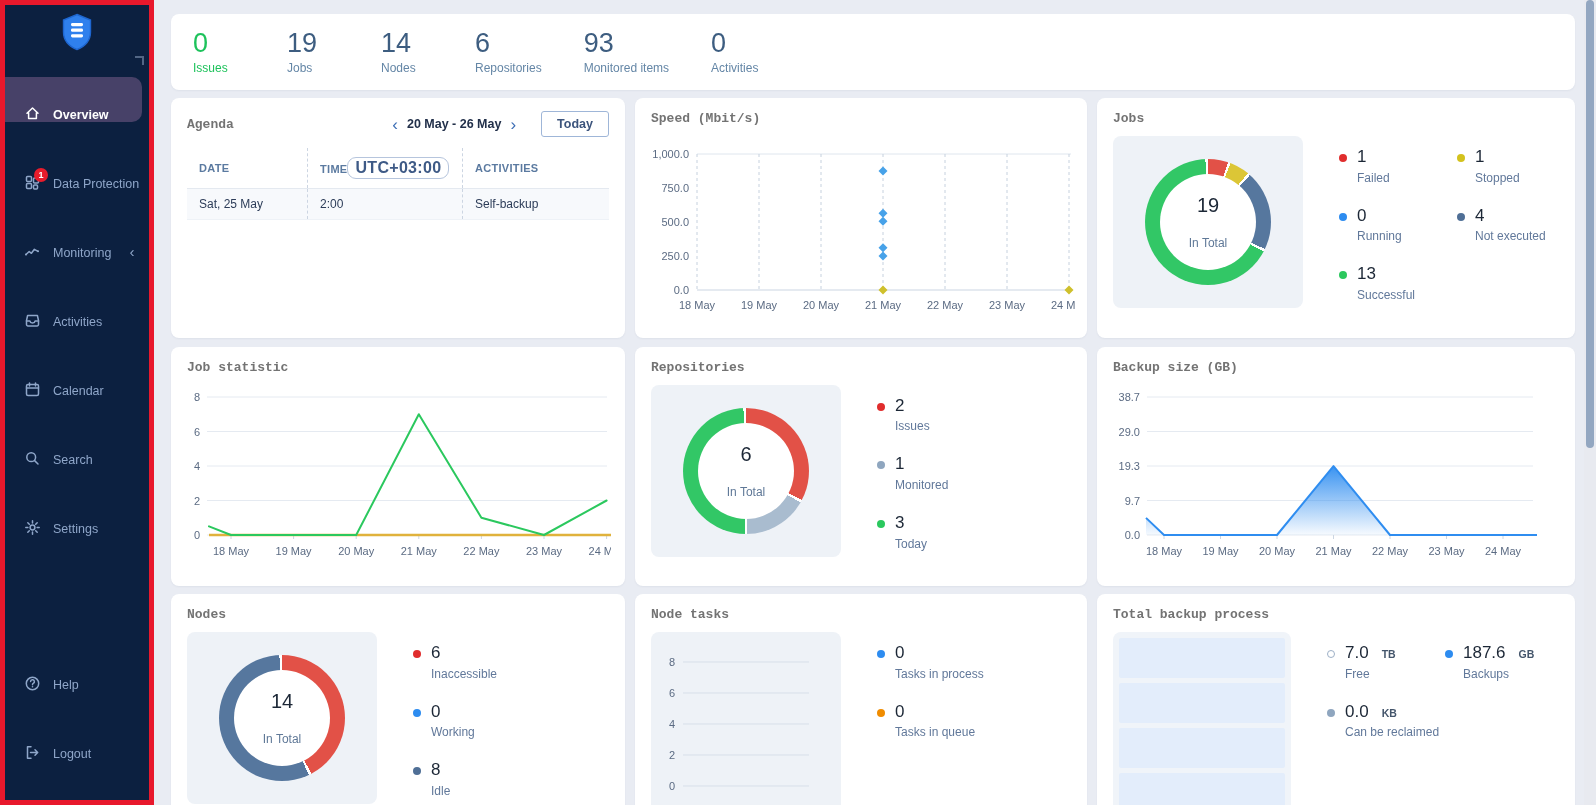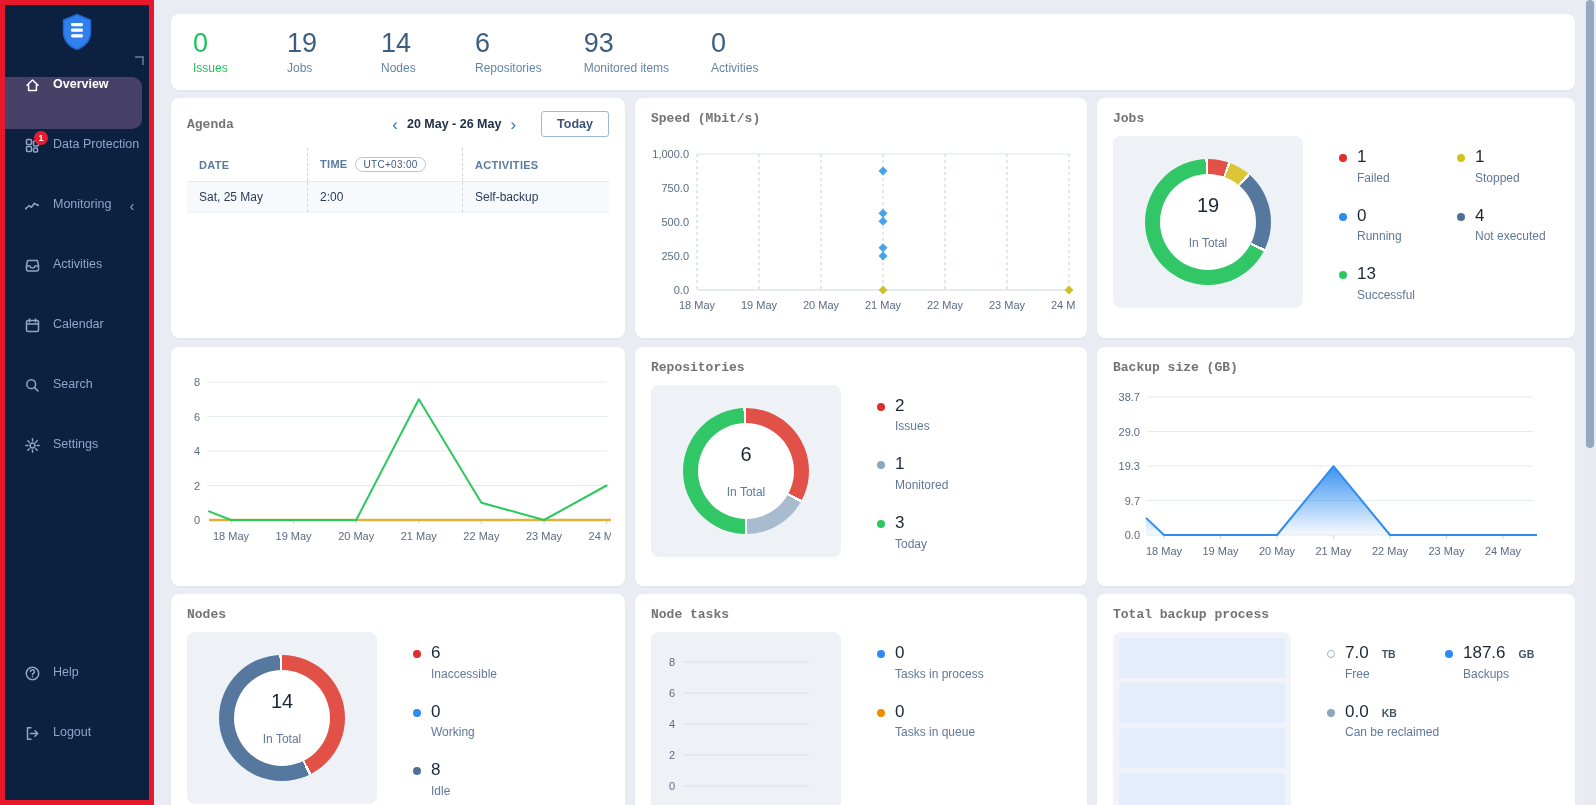--- a/index.html
+++ b/index.html
@@ -6,22 +6,22 @@
   body{width:1596px;height:805px;overflow:hidden;position:relative;background:#e9ecf3;
        font-family:"Liberation Sans",sans-serif;-webkit-font-smoothing:antialiased;}
   
   .sidebar{position:absolute;left:0;top:0;width:154px;height:805px;background:#0c2040;z-index:5;}
   .red-frame{position:absolute;left:0;top:0;width:154px;height:805px;border:5px solid #e8182c;
              box-sizing:border-box;z-index:40;pointer-events:none;}
   .logo-wrap{height:64px;display:flex;justify-content:center;padding-top:13px;box-sizing:border-box;}
   .collapse-icon{position:absolute;right:10px;top:56px;width:7px;height:7px;
                  border-top:2px solid #5f7392;border-right:2px solid #5f7392;opacity:.85;}
   .nav{margin-top:13px;}
-  .nav-item{height:52px;display:flex;align-items:flex-start;padding-left:24px;color:#8fa6c9;
-            font-size:12.5px;margin-bottom:8px;position:relative;cursor:pointer;box-sizing:border-box;}
+  .nav-item{height:45px;display:flex;align-items:flex-end;padding-left:24px;color:#8fa6c9;
+            font-size:12.5px;margin-bottom:24px;position:relative;cursor:pointer;box-sizing:border-box;}
   .nav-item.active{background:#474168;color:#fff;width:142px;border-radius:0 10px 10px 0;font-weight:bold;}
   .nav-ic{width:17px;height:17px;margin-right:12px;display:inline-flex;flex:none;position:relative;}
   .nav-ic svg{width:17px;height:17px;stroke:currentColor;fill:none;stroke-width:1.5;
               stroke-linecap:round;stroke-linejoin:round;}
   .nav-chev{margin-left:18px;font-size:15px;color:#8fa6c9;}
   .badge{position:absolute;left:10px;top:-6px;min-width:14px;height:14px;border-radius:7px;background:#e81c2c;
          color:#fff;font-size:9px;font-weight:bold;display:flex;align-items:center;justify-content:center;}
   .nav-footer{position:absolute;bottom:20px;left:0;width:100%;}
   
   .main{position:absolute;left:154px;top:0;width:1442px;height:805px;overflow:hidden;}
@@ -42,22 +42,22 @@
   .rng-chev{color:#3d6eb5;font-size:17px;padding:0 9px;cursor:pointer;line-height:1;}
   .rng{font-size:12.5px;font-weight:bold;color:#22304a;}
   .today-btn{margin-left:16px;background:#fff;border:1px solid #9fb6d8;border-radius:3px;color:#3c547c;
              font-weight:bold;font-size:12.5px;padding:5px 15px;cursor:pointer;font-family:inherit;}
   table.agenda{width:100%;border-collapse:collapse;margin-top:11px;}
   table.agenda th{font-size:11px;font-weight:bold;color:#5b7aa0;text-align:left;letter-spacing:.3px;
                   padding:9px 0 9px 12px;border-bottom:1px solid #e4e9f0;}
   table.agenda td{font-size:12px;color:#2c3c58;padding:8px 0 8px 12px;border-bottom:1px solid #eef2f7;}
   .colsep{border-left:1px dashed #ccd5e2;}
   tr.alt{background:#f7f9fc;}
-  .tz-pill{display:inline-block;border:1px solid #b6c5dd;border-radius:9px;padding:1px 7px;font-size:10px;
-           color:#3e5a86;margin-left:8px;font-weight:normal;}
+  .tz-pill{display:inline-block;border:1px solid #b6c5dd;border-radius:9px;padding:1px 7px;font-size:16px;
+           color:#3e5a86;font-weight:bold;}
   
   .card-body{display:flex;margin-top:10px;}
   .donut-panel{width:190px;height:172px;background:#eef2f7;border-radius:8px;display:flex;
                align-items:center;justify-content:center;flex:none;}
   .donut{width:126px;height:126px;border-radius:50%;position:relative;}
   .donut .hole{position:absolute;left:15px;top:15px;right:15px;bottom:15px;border-radius:50%;background:#fff;
                display:flex;flex-direction:column;align-items:center;justify-content:center;}
   .hole .tv{font-size:20px;color:#1c2736;}
   .hole .tl{font-size:12px;color:#5f7897;margin-top:19px;}
   .legend{display:grid;margin-left:36px;margin-top:12px;row-gap:22px;align-content:start;}
@@ -325,20 +325,21 @@
               <div>
                 <div class="lg-val">13</div>
                 <div class="lg-label">Successful</div>
               </div>
             </div>
           </div>
       </div>
     </div>
 
     <div class="card">
+      <div class="card-title">Job statistic</div>
       <div class="chart-wrap" id="jobstat-chart"><svg width="424" height="192" viewBox="0 0 424 192">
             <line x1="20" y1="16" x2="420" y2="16" stroke="#e5eaf1" stroke-width="1"></line>
             <text x="13" y="20" text-anchor="end" font-size="11" fill="#5b6b83">8</text>
             <line x1="20" y1="50.5" x2="420" y2="50.5" stroke="#e5eaf1" stroke-width="1"></line>
             <text x="13" y="54.5" text-anchor="end" font-size="11" fill="#5b6b83">6</text>
             <line x1="20" y1="85" x2="420" y2="85" stroke="#e5eaf1" stroke-width="1"></line>
             <text x="13" y="89" text-anchor="end" font-size="11" fill="#5b6b83">4</text>
             <line x1="20" y1="119.5" x2="420" y2="119.5" stroke="#e5eaf1" stroke-width="1"></line>
             <text x="13" y="123.5" text-anchor="end" font-size="11" fill="#5b6b83">2</text>
             <line x1="20" y1="154" x2="420" y2="154" stroke="#e5eaf1" stroke-width="1"></line>

